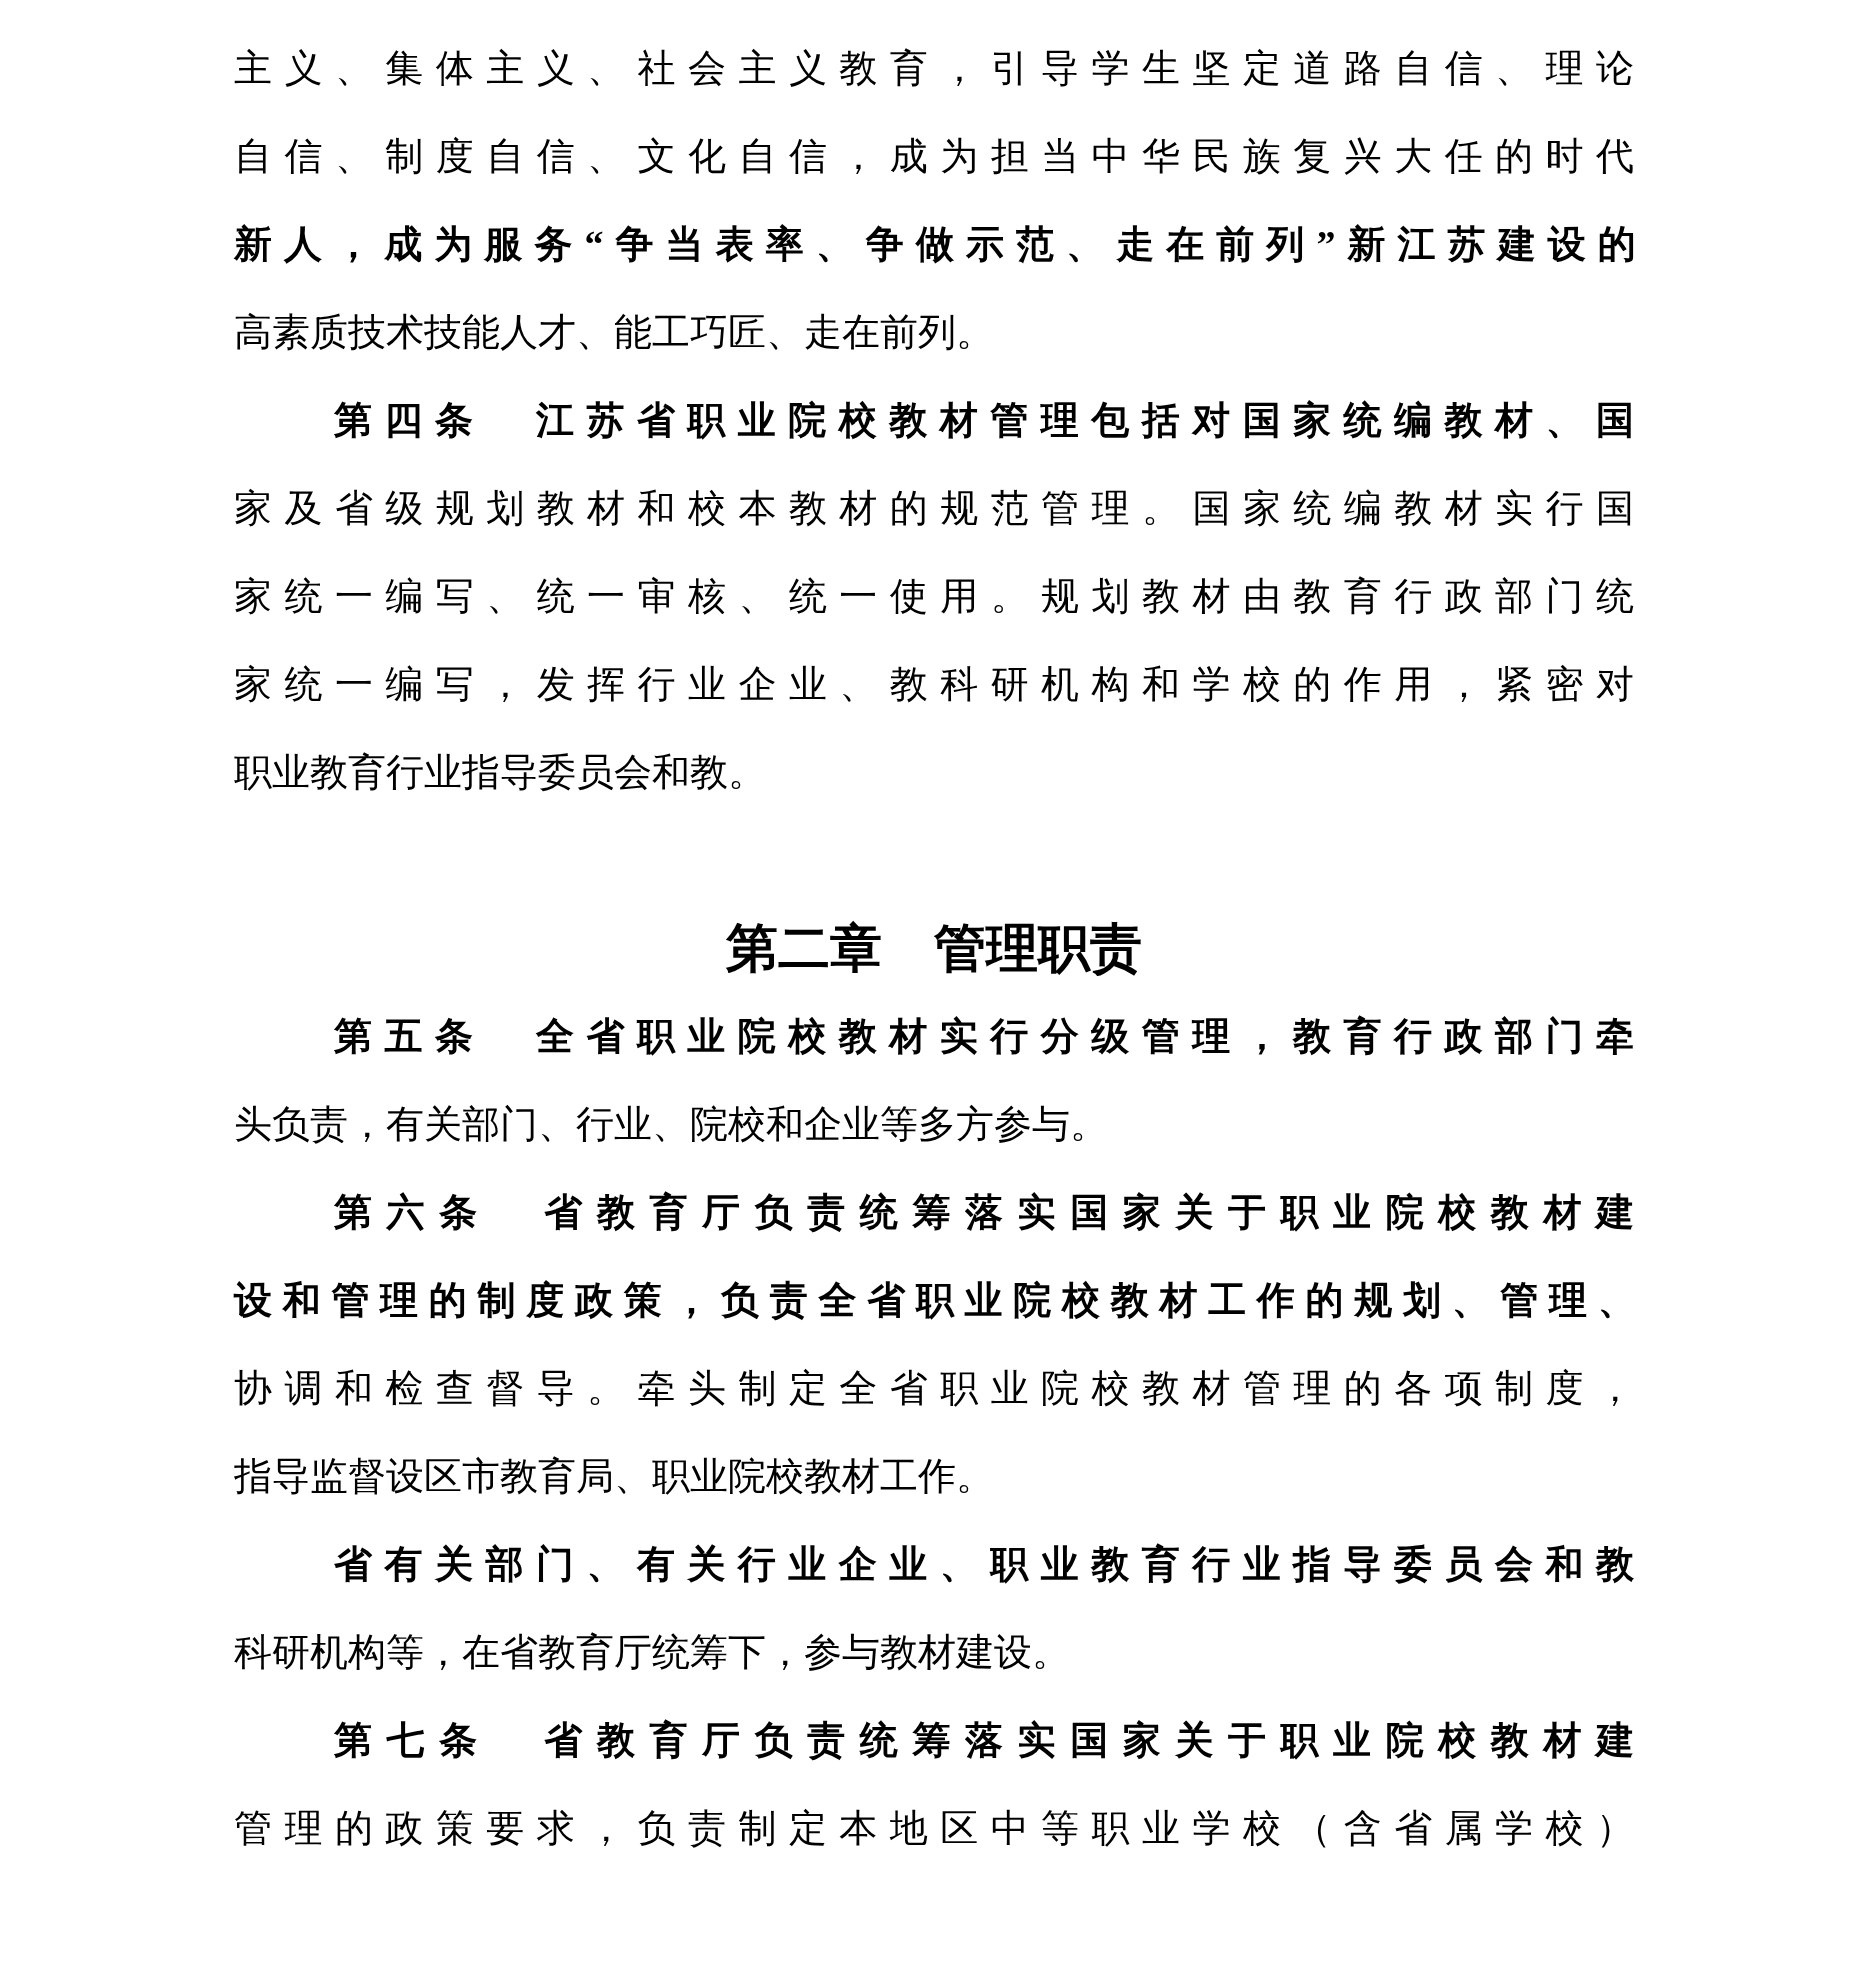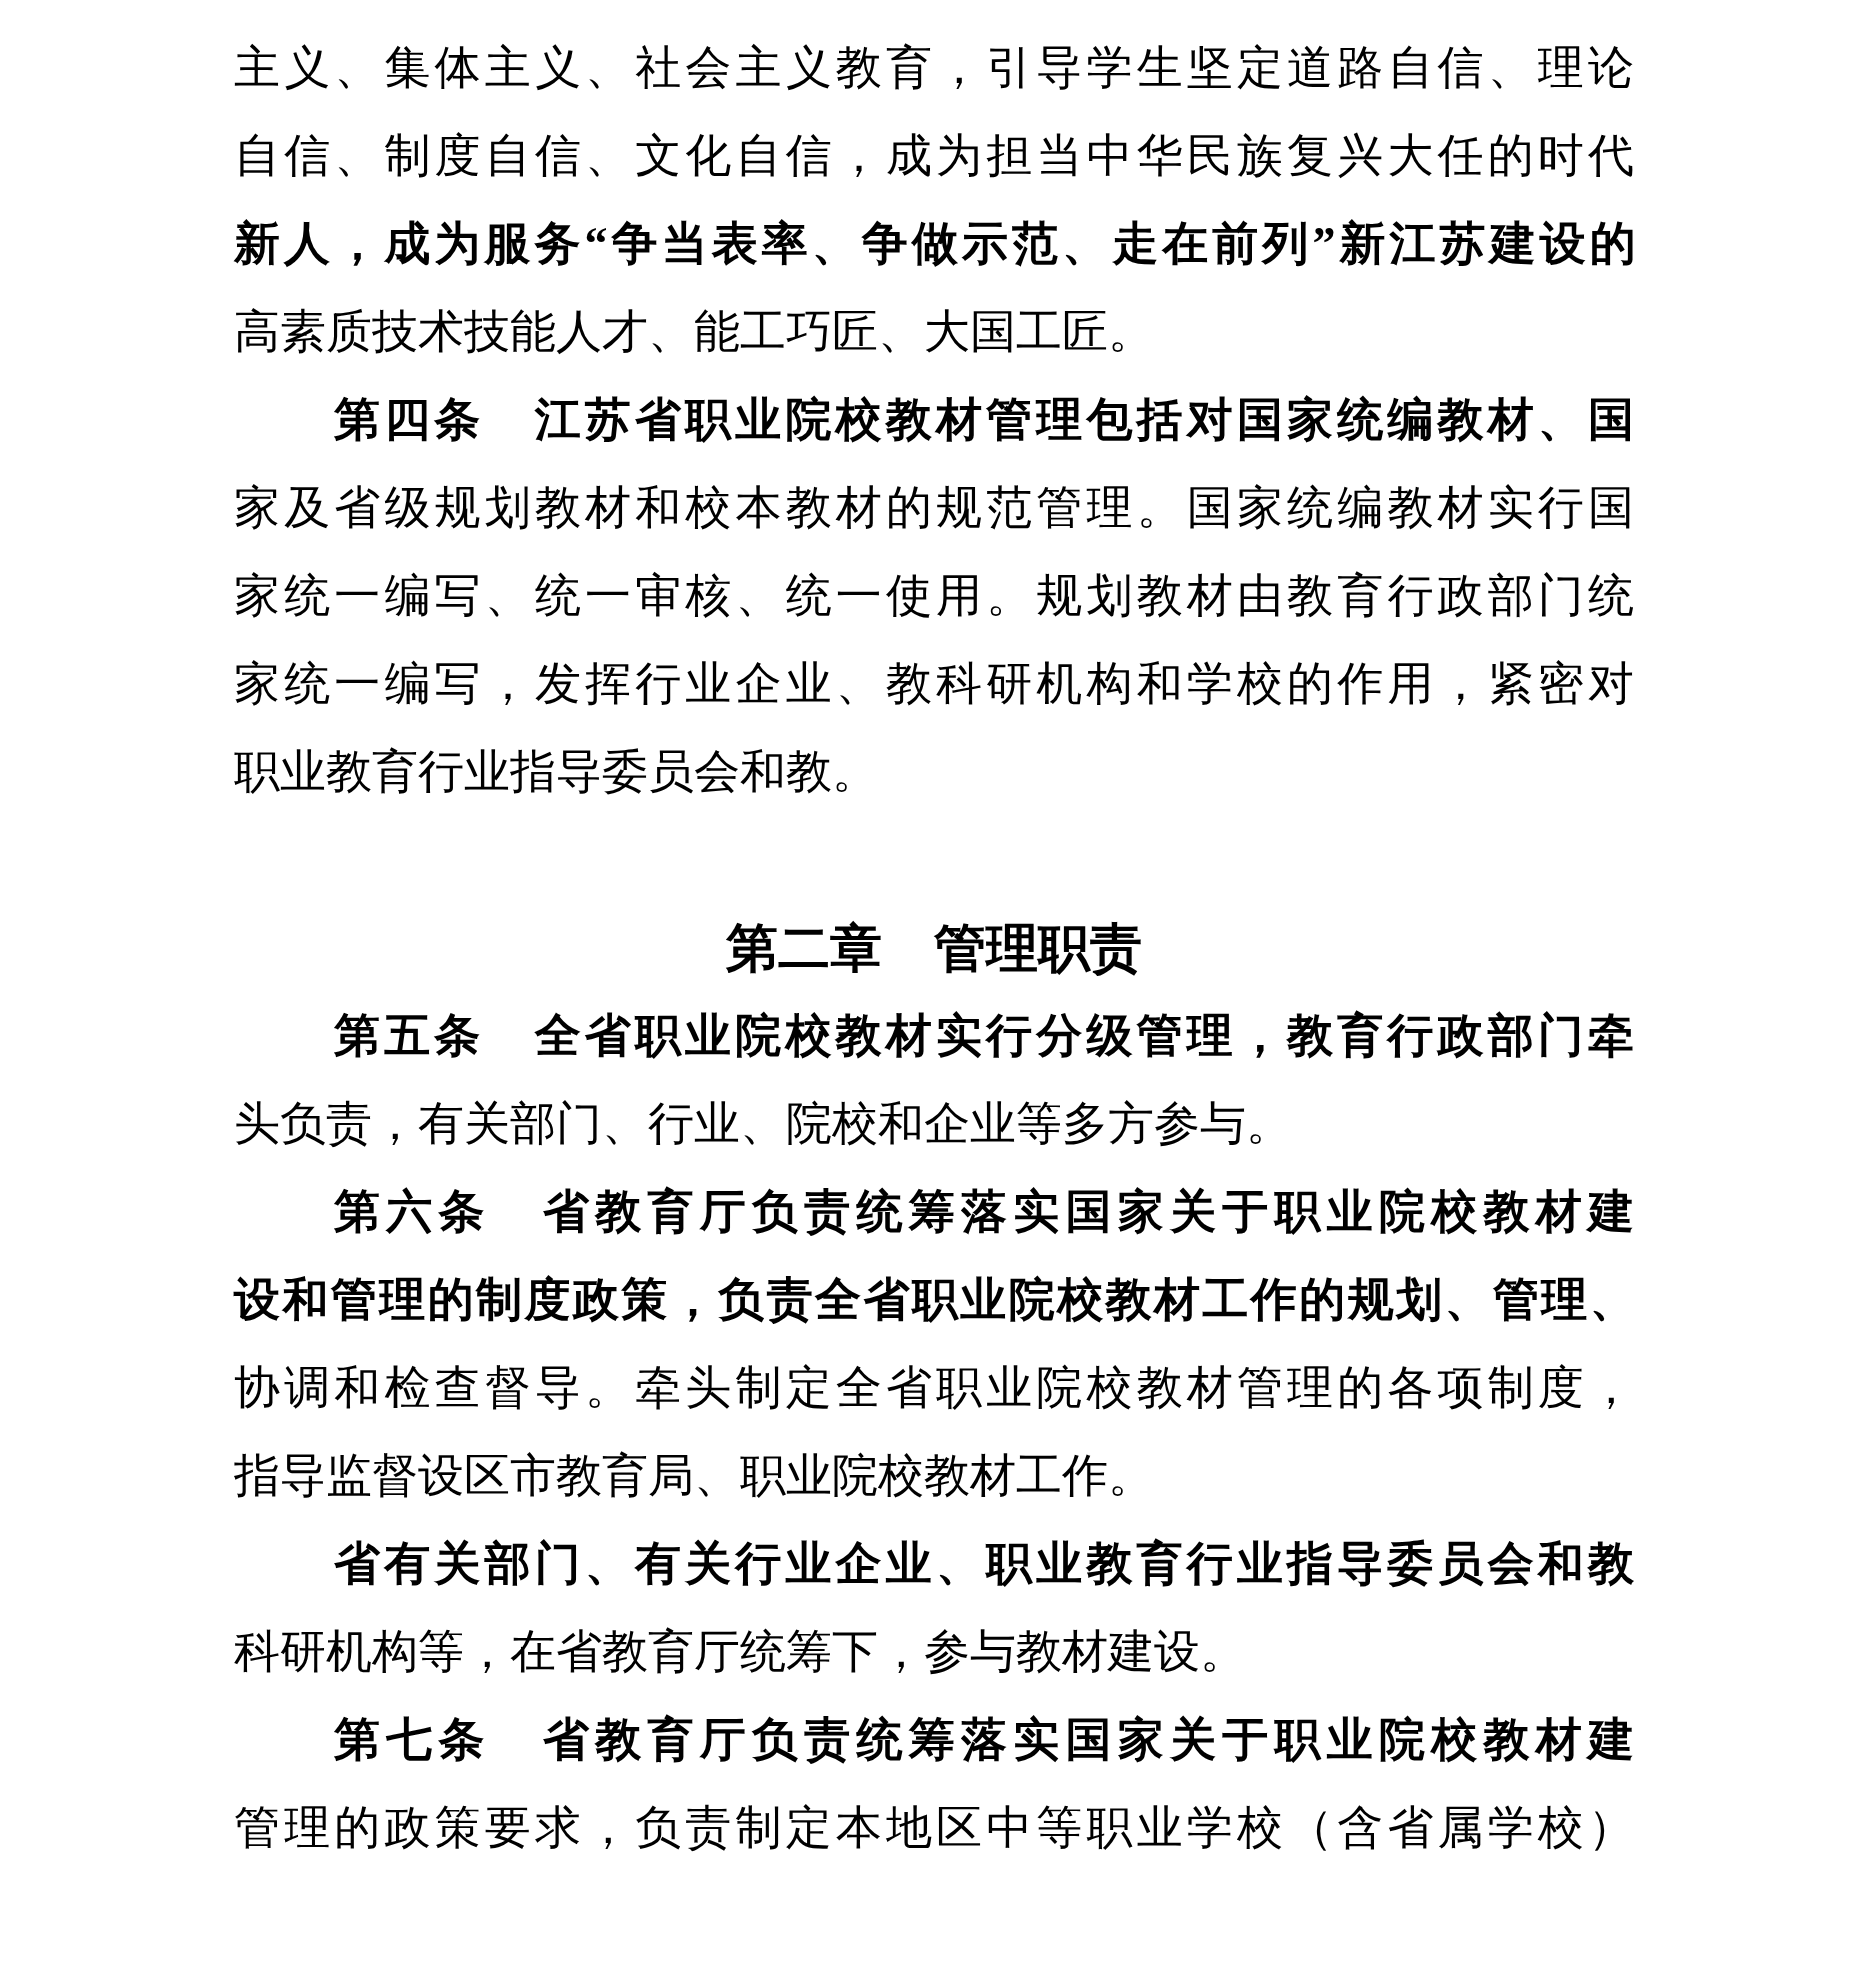--- a/index.html
+++ b/index.html
@@ -11,21 +11,21 @@
     overflow: hidden;
   }
   .doc {
     width: 100%;
     height: 100%;
     padding: 24.4px 234px 0 234px;
   }
   .line {
     height: 88px;
     line-height: 88px;
-    font-size: 46px;
+    font-size: 38px;
     font-family: "Liberation Serif", "DejaVu Serif", serif;
     color: #000000;
     text-align: justify;
     text-align-last: justify;
     overflow: visible;
   }
   .line.short { text-align-last: left; }
   .line.tight { letter-spacing: -1.8px; font-weight: bold; }
   .line.indent { padding-left: 100px; font-weight: bold; }
   .line.blank {  }
@@ -39,21 +39,21 @@
   }
 </style>
 </head>
 <body>
 
 <div class="doc">
   <div id="doc-lines">
       <div class="line">主义、集体主义、社会主义教育，引导学生坚定道路自信、理论</div>
       <div class="line">自信、制度自信、文化自信，成为担当中华民族复兴大任的时代</div>
       <div class="line tight">新人，成为服务“争当表率、争做示范、走在前列”新江苏建设的</div>
-      <div class="line short">高素质技术技能人才、能工巧匠、大国工匠。</div>
+      <div class="line short">高素质技术技能人才、能工巧匠、走在前列。</div>
       <div class="line indent">第四条　江苏省职业院校教材管理包括对国家统编教材、国</div>
       <div class="line">家及省级规划教材和校本教材的规范管理。国家统编教材实行国</div>
       <div class="line">家统一编写、统一审核、统一使用。规划教材由教育行政部门统</div>
       <div class="line">家统一编写，发挥行业企业、教科研机构和学校的作用，紧密对</div>
       <div class="line short">职业教育行业指导委员会和教。</div>
       <div class="line short blank"></div>
       <div class="line heading">第二章　管理职责</div>
       <div class="line indent">第五条　全省职业院校教材实行分级管理，教育行政部门牵</div>
       <div class="line short">头负责，有关部门、行业、院校和企业等多方参与。</div>
       <div class="line indent">第六条　省教育厅负责统筹落实国家关于职业院校教材建</div>

